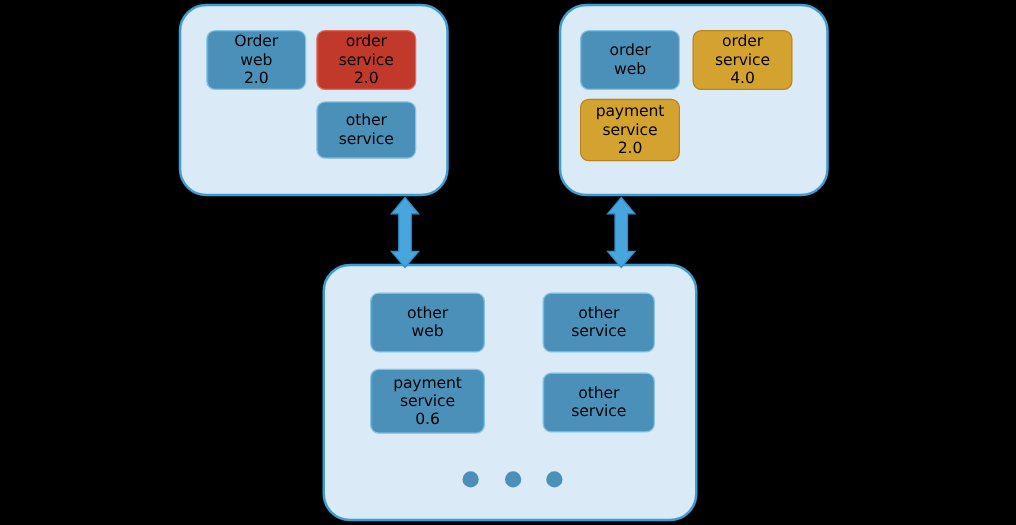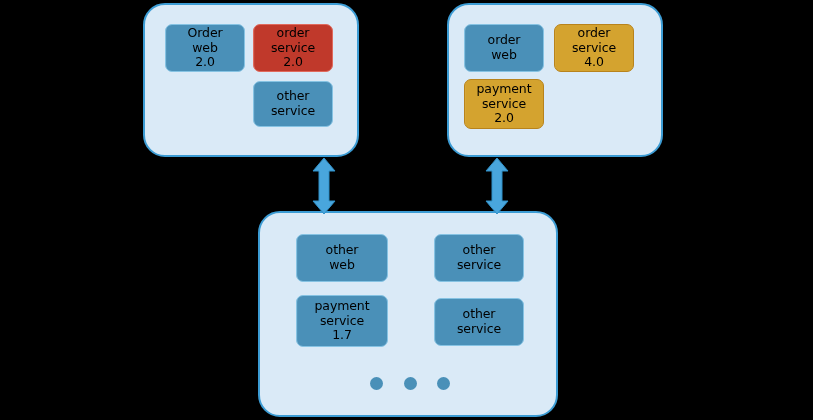--- a/index.html
+++ b/index.html
@@ -167,21 +167,21 @@
     </div>
 
     <div class="svc blue" id="c-other-svc-1">
       <span>other</span>
       <span>service</span>
     </div>
 
     <div class="svc blue" id="c-payment-svc">
       <span>payment</span>
       <span>service</span>
-      <span>1.7</span>
+      <span>0.6</span>
     </div>
 
     <div class="svc blue" id="c-other-svc-2">
       <span>other</span>
       <span>service</span>
     </div>
 
     <div id="c-dots">
       <span class="dot"></span>
       <span class="dot"></span>

